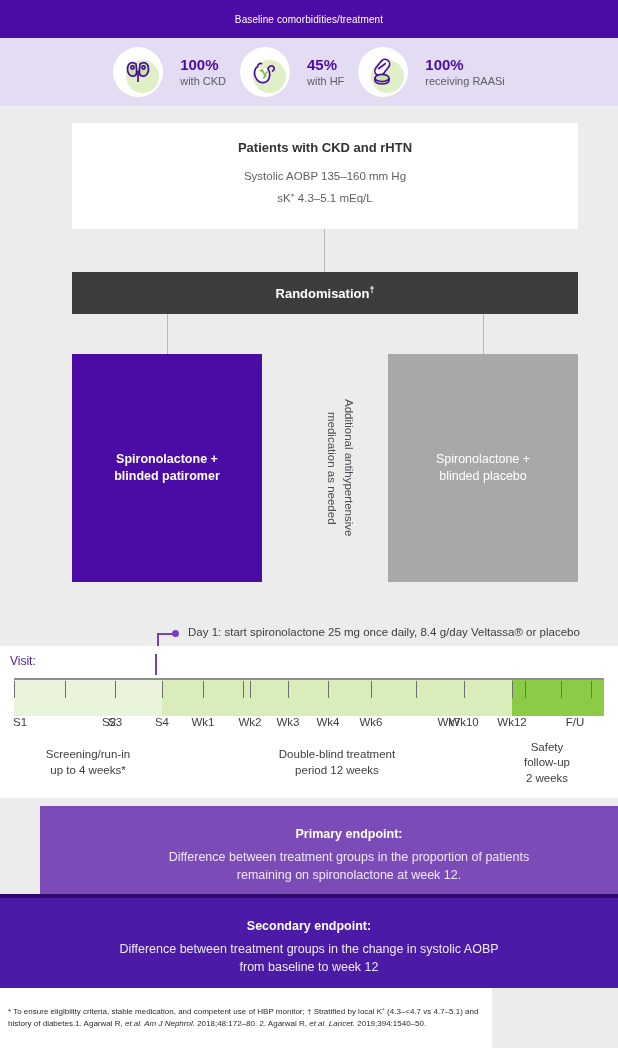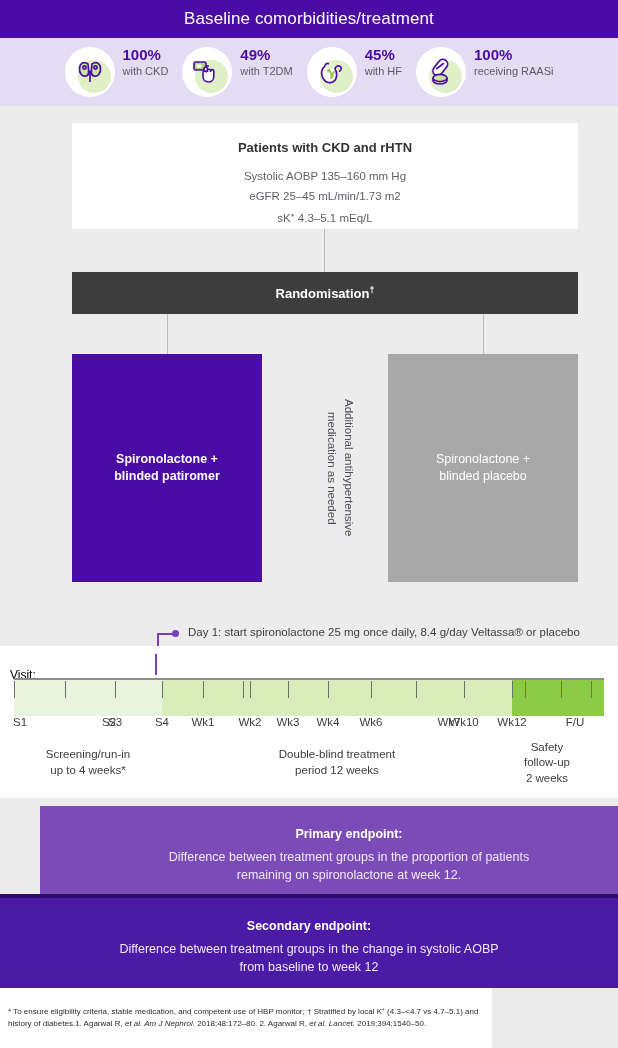--- a/index.html
+++ b/index.html
@@ -24,38 +24,39 @@
     position: absolute;
     left: 0; top: 0;
     width: 618px; height: 38px;
     background: #4B0BA5;
     display: flex;
     align-items: center;
     justify-content: center;
   }
   .header-bar .title {
     color: #ffffff;
-    font-size: 17px;
+    font-size: 10px;
     letter-spacing: .1px;
   }
 
   
   .comorbid-strip {
     position: absolute;
     left: 0; top: 38px;
     width: 618px; height: 68px;
     background: #E4DCF2;
     display: flex;
     align-items: center;
     justify-content: center;
     gap: 14px;
   }
   .comorbid-item {
     display: flex;
-    gap: 8px;
+    align-items: center;
+    gap: 17px;
   }
   .como-icon-wrap {
     position: relative;
     width: 50px; height: 50px;
     flex: 0 0 50px;
   }
   .como-icon-wrap .circ-white {
     position: absolute;
     left: 0; top: 0;
     width: 50px; height: 50px;
@@ -207,23 +208,22 @@
   
   .timeline-section {
     position: absolute;
     left: 0; top: 646px;
     width: 618px; height: 152px;
     background: #ffffff;
   }
   .visit-label {
     position: absolute;
     left: 10px; top: 8px;
-    color: #000000;
+    color: #4c1d95;
     font-size: 12px;
-    margin-top: 14px;
   }
   .tl-purple-tick {
     position: absolute;
     left: 155px; top: 8px;
     width: 2px; height: 21px;
     background: #7A3FBE;
   }
   .tl-track {
     position: absolute;
     left: 14px; top: 33px;
@@ -346,36 +346,20 @@
             <circle cx="22.5" cy="12.5" r="1.6"></circle>
           </g>
         </svg>
       </div>
       <div class="como-text">
         <div class="como-pct">100%</div>
         <div class="como-label">with CKD</div>
       </div>
     </div>
 
-    <div class="comorbid-item">
-      <div class="como-icon-wrap">
-        <div class="circ-white"></div>
-          <div class="circ-green"></div>
-        <svg width="34" height="34" viewBox="0 0 34 34">
-          <rect x="4" y="7" width="12" height="8" rx="1.6" fill="#A8D96A" stroke="#4B0BA5" stroke-width="1.6"></rect>
-          <rect x="6.5" y="9.5" width="5" height="3" fill="#ffffff"></rect>
-          <path d="M16 11h3" stroke="#4B0BA5" stroke-width="1.6"></path>
-          <path d="M14 17v-3.2a1.7 1.7 0 0 1 3.4 0V17m0-1.2a1.6 1.6 0 0 1 3.2 0V17m0-.8a1.6 1.6 0 0 1 3.2 0v5.3c0 3-2.2 5.5-5.4 5.5s-5.4-2.4-5.4-5.4v-4.2a1.6 1.6 0 0 1 3.2 0" fill="#ffffff" stroke="#4B0BA5" stroke-width="1.6" stroke-linejoin="round"></path>
-        </svg>
-      </div>
-      <div class="como-text">
-        <div class="como-pct">49%</div>
-        <div class="como-label">with T2DM</div>
-      </div>
-    </div>
 
     <div class="comorbid-item">
       <div class="como-icon-wrap">
         <div class="circ-white"></div>
           <div class="circ-green"></div>
         <svg width="34" height="34" viewBox="0 0 34 34">
           <path d="M9 12c-2.5 2-3.2 6.3-1.6 10 1.6 3.7 5 6 8.2 5.6 3.5-.4 5.6-3.4 6-7 .3-2.6-.4-5-1.6-6.6" fill="#ffffff" stroke="#4B0BA5" stroke-width="1.7" stroke-linejoin="round"></path>
           <path d="M14 14.5c1.6 2.4 2.6 5.2 2.8 8M16.8 19.5l2.6-2.6M15.6 23l2.4-2.4M15 17l-2.6-1.6" stroke="#8CC63F" stroke-width="1.7" fill="none" stroke-linecap="round"></path>
           <path d="M9.6 11.8c0-2.4 2-3.8 3.8-3.2M20 13.6c1.2-2.6 3.6-3.4 5.2-2.2 1.6 1.2 1.4 3.6-.6 4.6" stroke="#4B0BA5" stroke-width="1.7" fill="none" stroke-linecap="round"></path>
         </svg>
@@ -405,21 +389,20 @@
       </div>
     </div>
 
   </div>
 
   <div class="flow-area">
 
     <div class="criteria-box">
       <div class="criteria-title">Patients with CKD and rHTN</div>
       <div class="criteria-line first">Systolic AOBP 135–160 mm Hg</div>
-      <div class="criteria-line">eGFR 25–45 mL/min/1.73 m2</div>
       <div class="criteria-line">sK⁺ 4.3–5.1 mEq/L</div>
     </div>
 
     <div class="connector-v" style="left:308px; top:123px; height:43px;"></div>
 
     <div class="rand-box">
       <div class="label">
         <span>Randomisation</span><sup>†</sup>
       </div>
     </div>

